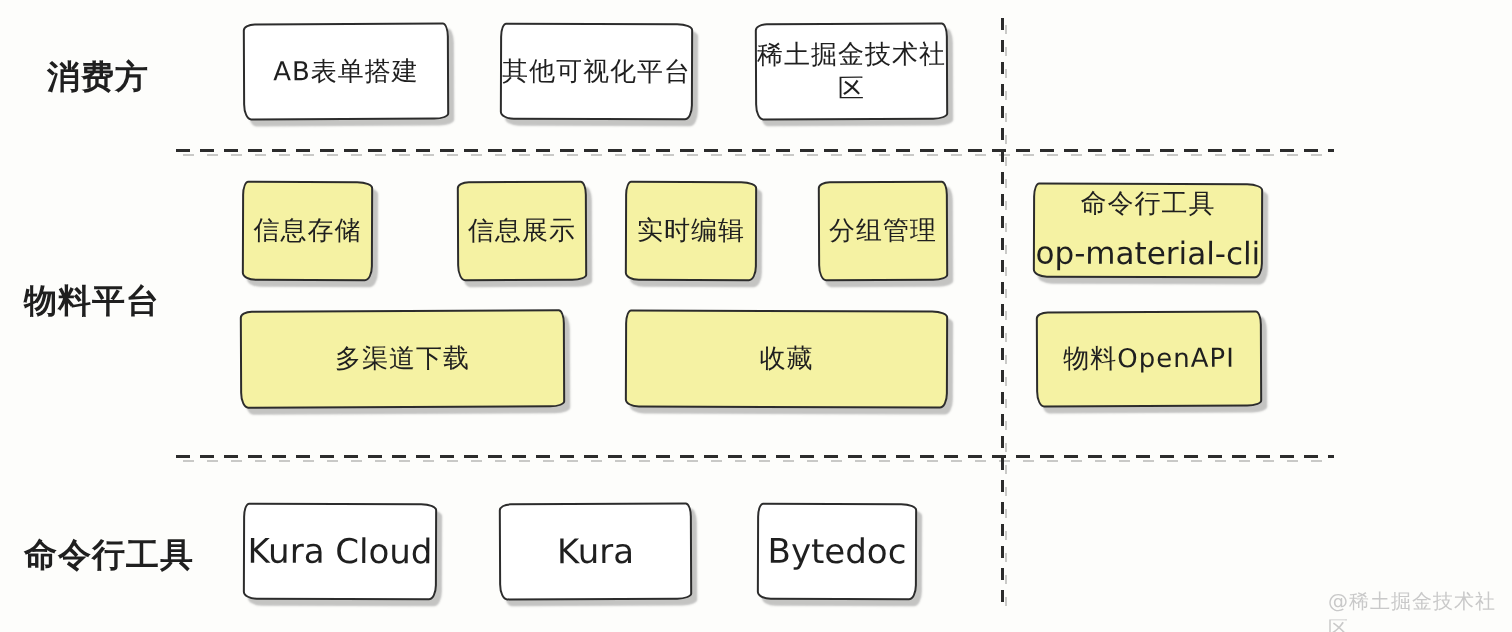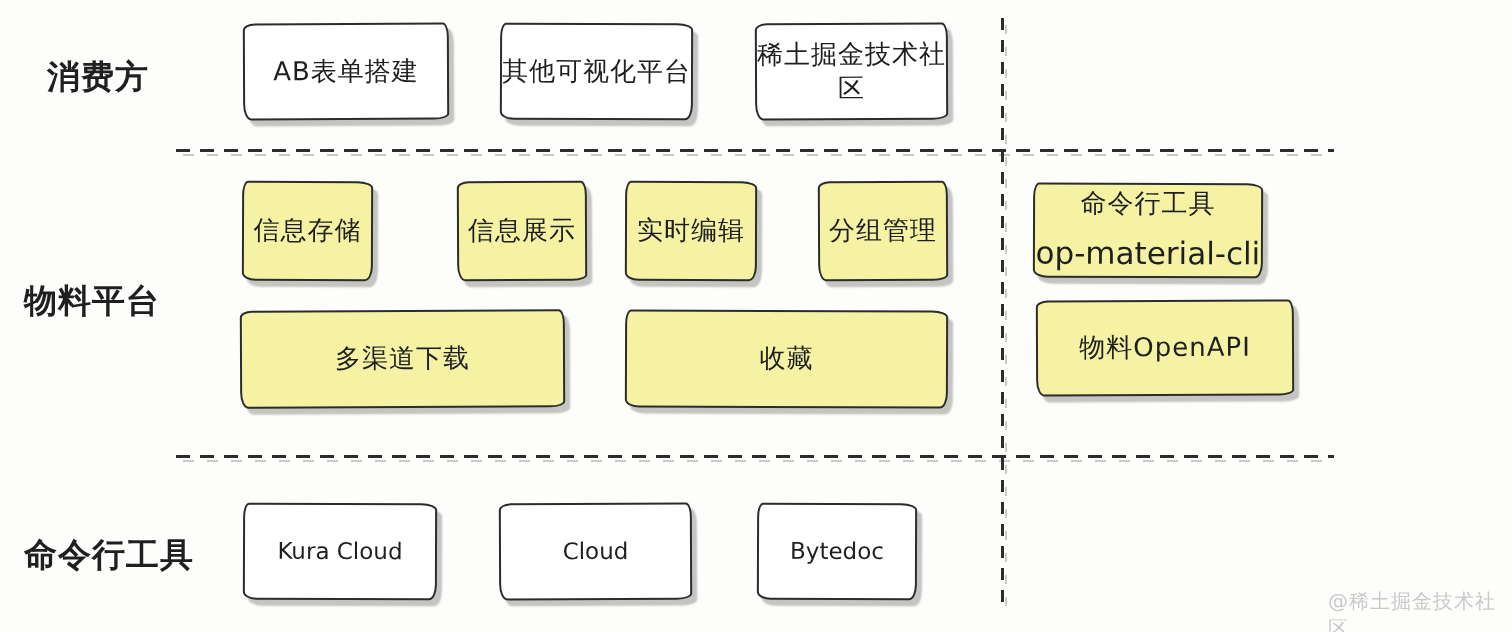--- a/index.html
+++ b/index.html
@@ -19,21 +19,21 @@
     position:absolute; display:flex; align-items:center; justify-content:center;
     border:2.5px solid var(--line-dark);
     box-shadow:5px 6px 2px rgba(90,90,90,.35);
     font-size:26px; letter-spacing:1px; text-align:center; line-height:1.3;
     border-radius:6px 16px 8px 14px / 14px 7px 15px 8px;
   }
   .box.white{background:var(--box-white);}
   .box.yellow{background:var(--sticky-yellow);}
   .box.r1{transform:rotate(-0.25deg); border-radius:12px 6px 15px 8px / 7px 14px 6px 16px;}
   .box.r2{transform:rotate(0.2deg);}
-  .box.latin{letter-spacing:0; font-size:23px;}
+  .box.latin{letter-spacing:0; font-size:34px;}
   .box .stack{display:flex;flex-direction:column;gap:12px;}
   .box .stack .line2{letter-spacing:0;font-size:31px;}
 
   
   .rowlabel{
     position:absolute; font-size:33px; font-weight:700; letter-spacing:1px;
     text-align:center; white-space:nowrap;
   }
 
   
@@ -72,21 +72,21 @@
 
   <div class="box yellow r2" style="left:1033px;top:183px;width:230px;height:95px">
     <div class="stack">
       <div>命令行工具</div>
       <div class="line2">op-material-cli</div>
     </div>
   </div>
 
   <div class="box yellow r1" style="left:240px;top:310px;width:325px;height:98px">多渠道下载</div>
   <div class="box yellow r2" style="left:625px;top:310px;width:323px;height:98px">收藏</div>
-  <div class="box yellow r1" style="left:1036px;top:300px;width:258px;height:96px">物料OpenAPI</div>
+  <div class="box yellow r1" style="left:1036px;top:311px;width:226px;height:96px">物料OpenAPI</div>
 
   <div class="box white latin r2" style="left:243px;top:503px;width:194px;height:97px">Kura Cloud</div>
-  <div class="box white latin r1" style="left:499px;top:503px;width:193px;height:97px">Cloud</div>
+  <div class="box white latin r1" style="left:499px;top:503px;width:193px;height:97px">Kura</div>
   <div class="box white latin r2" style="left:757px;top:503px;width:160px;height:97px">Bytedoc</div>
 
   <div class="watermark" style="left:1328px;top:588px">@稀土掘金技术社区</div>
 
 </div>
 
 </body></html>

